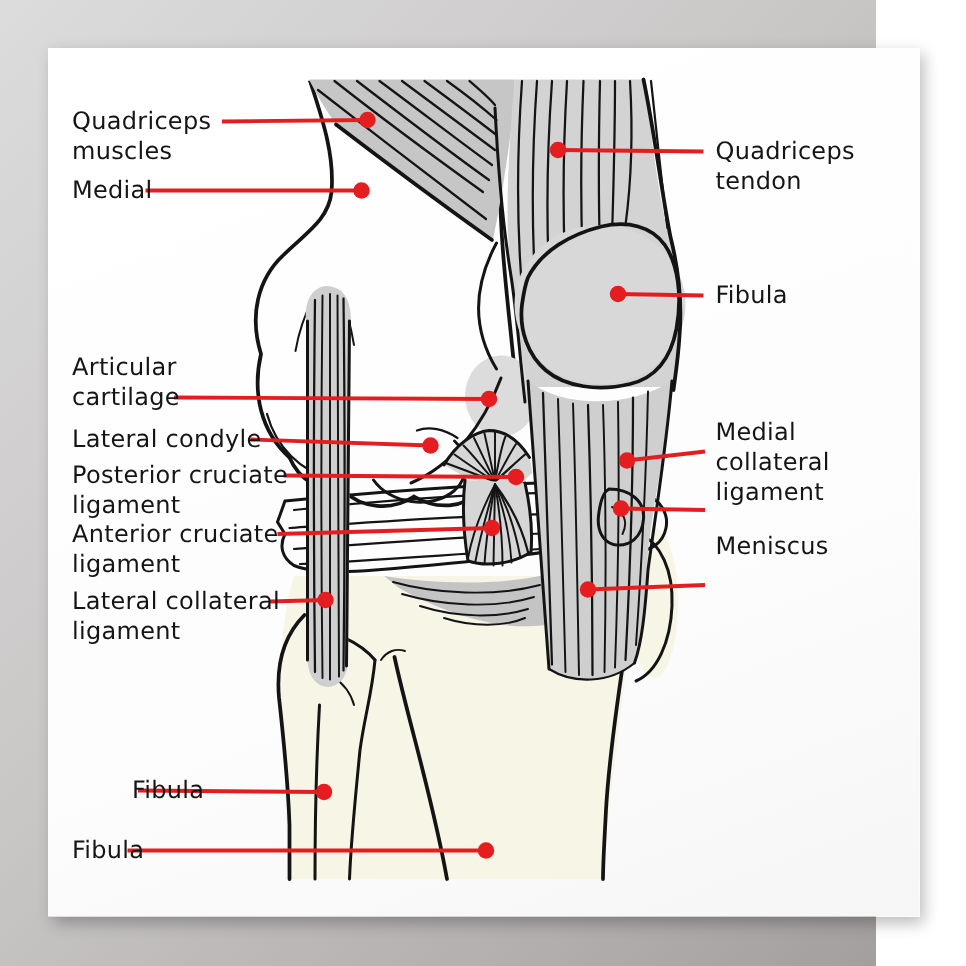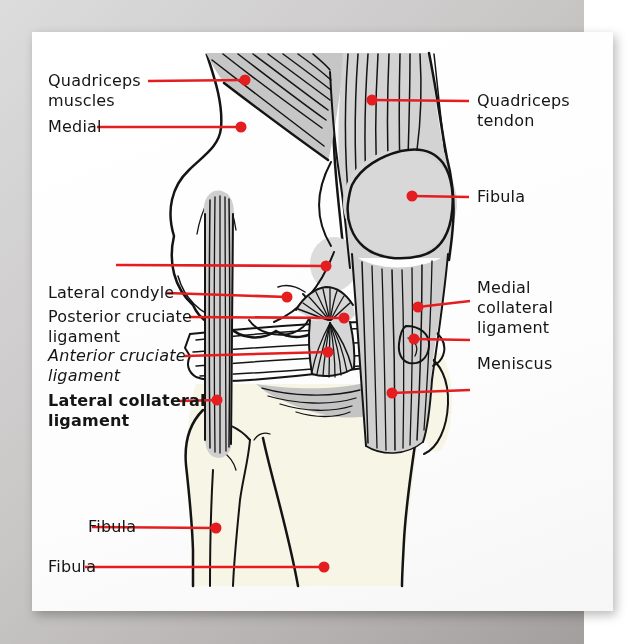--- a/index.html
+++ b/index.html
@@ -228,26 +228,28 @@
       <line class="redline" x1="470" y1="340" x2="414" y2="339"></line> 
         <circle class="reddot" cx="414" cy="339" r="5.5"></circle>
       <line class="redline" x1="470" y1="390" x2="392" y2="393"></line> 
         <circle class="reddot" cx="392" cy="393" r="5.5"></circle>
     </g>
   </svg>
 
   <div class="lbl" style="left:48px;top:71px;">Quadriceps
 muscles</div>
   <div class="lbl" style="left:48px;top:117px;">Medial</div>
+  <div class="lbl" style="left:48px;top:235px;">Articular
+cartilage</div>
   <div class="lbl" style="left:48px;top:283px;">Lateral condyle</div>
   <div class="lbl" style="left:48px;top:307px;">Posterior cruciate
 ligament</div>
-  <div class="lbl" style="left:48px;top:346px;font-style:italic;">Anterior cruciate
-ligament</div>
-  <div class="lbl" style="left:48px;top:391px;font-weight:bold;">Lateral collateral
+  <div class="lbl" style="left:48px;top:346px;">Anterior cruciate
+ligament</div>
+  <div class="lbl" style="left:48px;top:391px;">Lateral collateral
 ligament</div>
   <div class="lbl" style="left:48px;top:517px;margin-left:40px;">Fibula</div>
   <div class="lbl" style="left:48px;top:557px;">Fibula</div>
   <div class="lbl" style="left:477px;top:91px;">Quadriceps
 tendon</div>
   <div class="lbl" style="left:477px;top:187px;">Fibula</div>
   <div class="lbl" style="left:477px;top:278px;">Medial collateral
 ligament</div>
   <div class="lbl" style="left:477px;top:330px;margin-top:24px;">Meniscus</div>
 </div>

